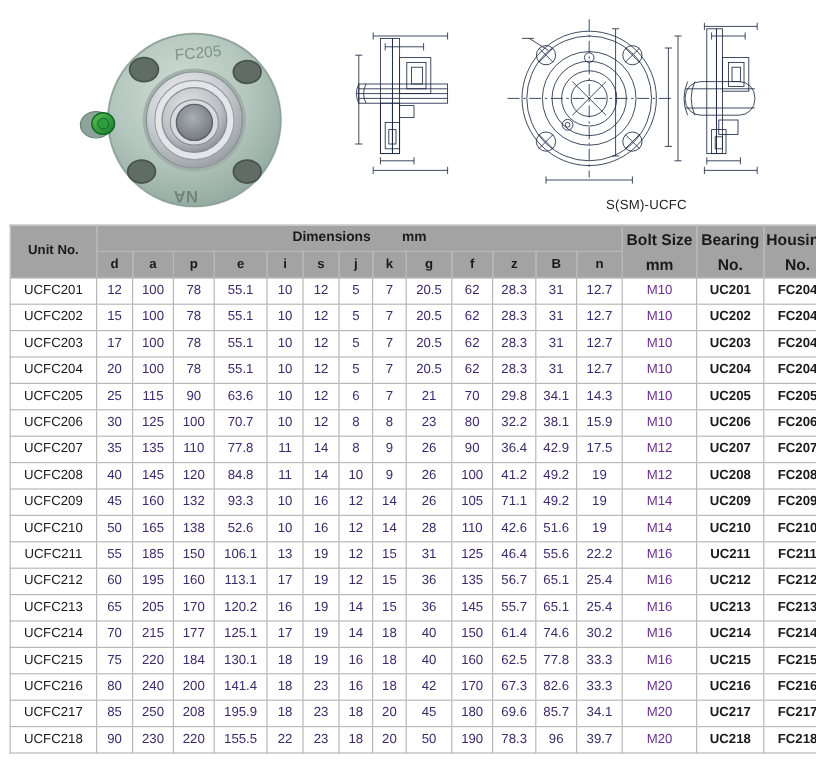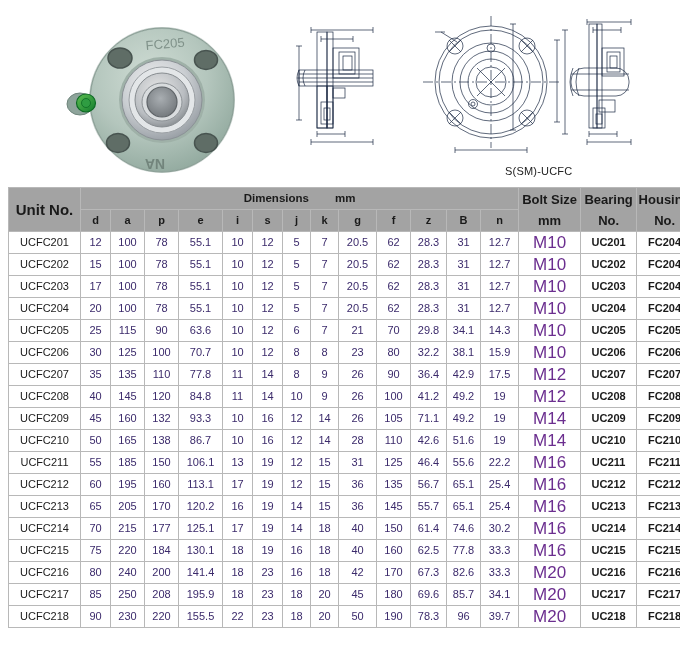--- a/index.html
+++ b/index.html
@@ -76,21 +76,21 @@
 
   thead th {
     background: #a3a3a3;
     color: #1a1a1a;
     font-weight: bold;
     font-size: 11px;
   }
 
   th.unit-head {
     width: 72px;
-    font-size: 15px;
+    font-size: 11px;
   }
   th.dim-group {
     font-weight: bold;
     font-size: 11.5px;
     height: 42px;
     line-height: 42px;
   }
   th.dim-group .grp-inner {
     display: inline-block;
   }
@@ -116,21 +116,21 @@
     font-weight: normal;
     color: #1a1a1a;
     font-size: 11px;
   }
   td.num {
     color: #3b2a6b;
     font-size: 11px;
   }
   td.bolt {
     color: #6b2e8f;
-    font-size: 17px;
+    font-size: 11px;
   }
   td.code {
     font-weight: bold;
     color: #1a1a1a;
     font-size: 11px;
   }
 
   
   col.c-unit { width: 72px; }
   col.c-d    { width: 30px; }
@@ -567,21 +567,21 @@
           <td class="num">19</td>
           <td class="bolt">M14</td>
           <td class="code">UC209</td>
           <td class="code">FC209</td>
         </tr>
         <tr>
           <td class="unit-cell">UCFC210</td>
           <td class="num">50</td>
           <td class="num">165</td>
           <td class="num">138</td>
-          <td class="num">86.7</td>
+          <td class="num">52.6</td>
           <td class="num">10</td>
           <td class="num">16</td>
           <td class="num">12</td>
           <td class="num">14</td>
           <td class="num">28</td>
           <td class="num">110</td>
           <td class="num">42.6</td>
           <td class="num">51.6</td>
           <td class="num">19</td>
           <td class="bolt">M14</td>

